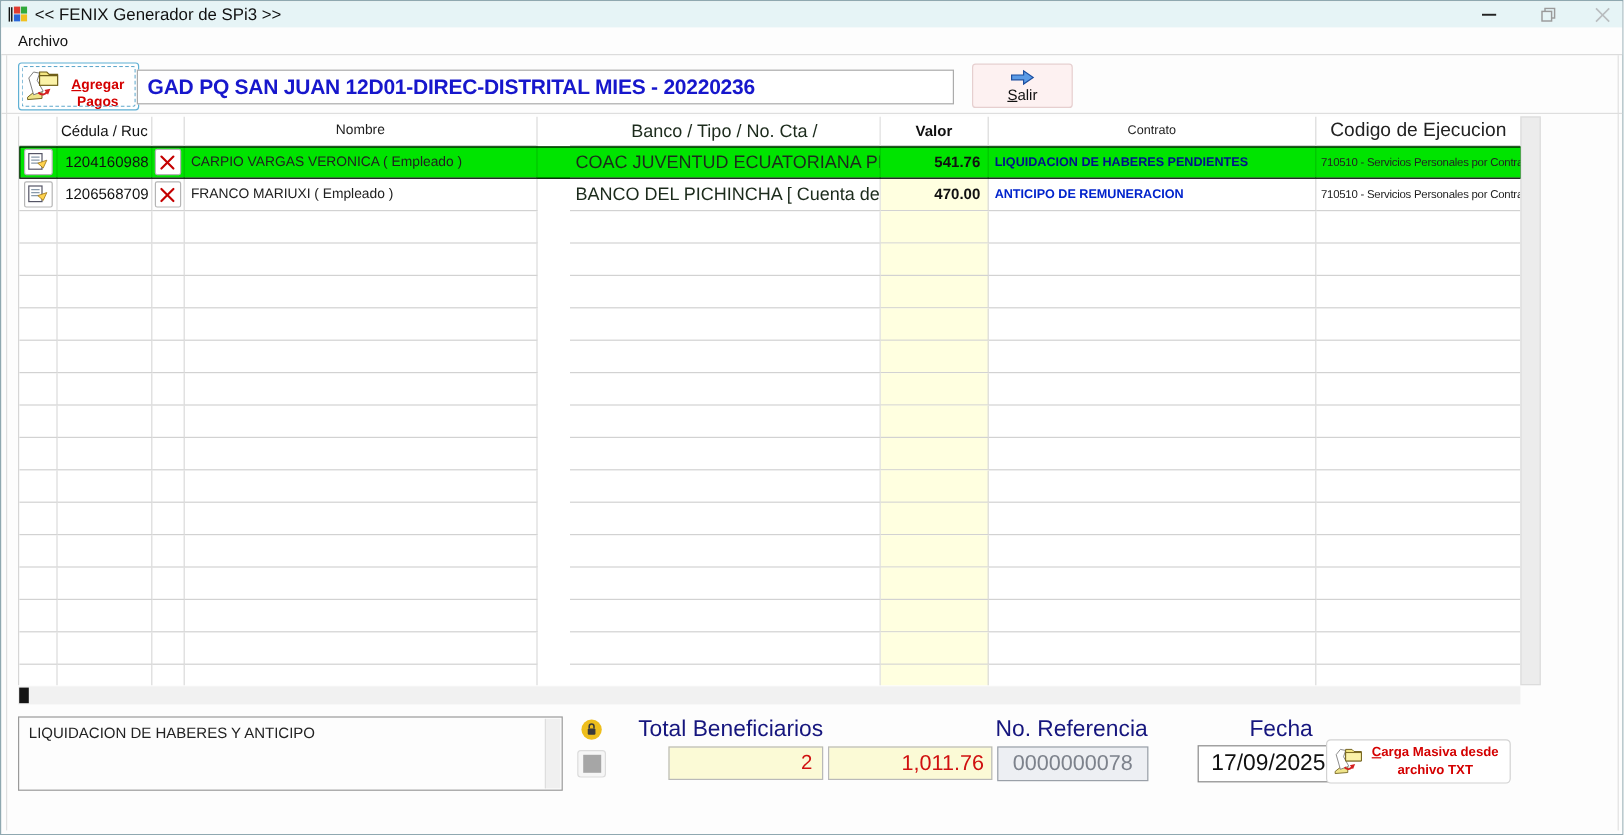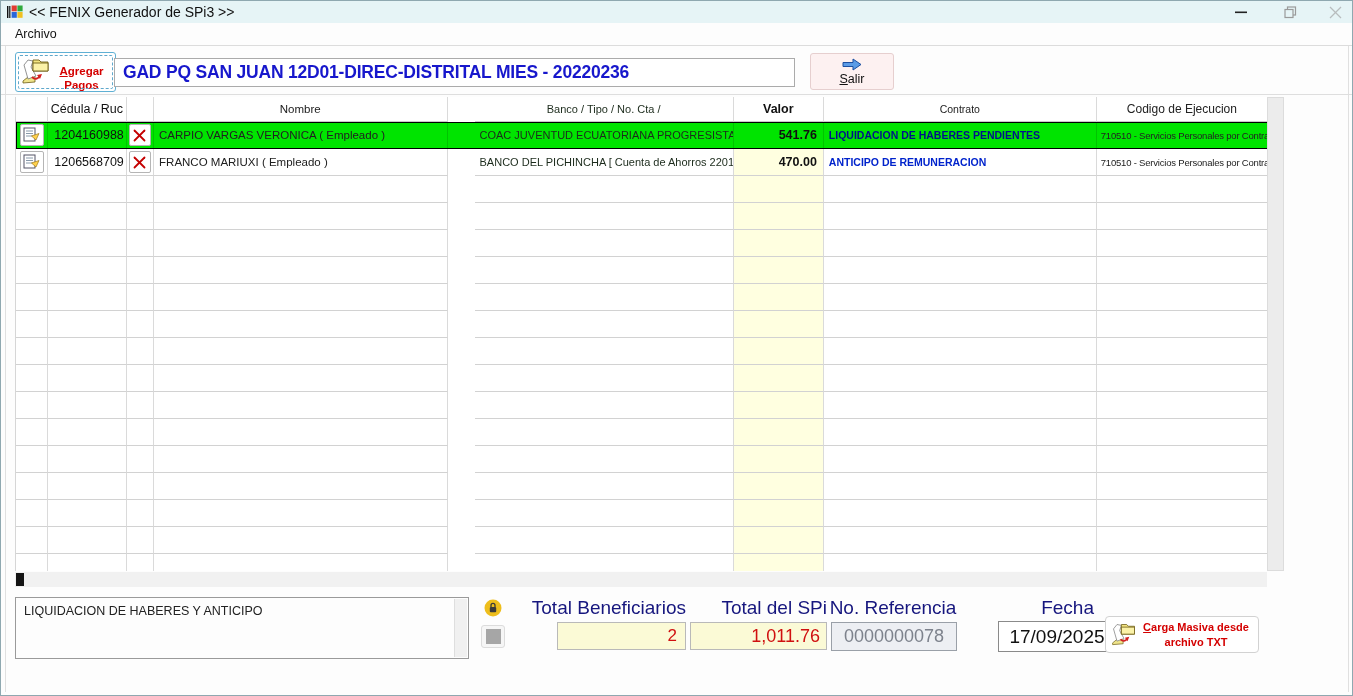--- a/index.html
+++ b/index.html
@@ -44,21 +44,21 @@
   .hdr, .row { display:flex; width:1252px; }
   .hdr { height:25px; }
   .row { height:27px; position:relative; }
   .cell { border-right:1px solid #dadada; border-bottom:1px solid #d2d2d2; height:100%;
     display:flex; align-items:center; overflow:hidden; white-space:nowrap; }
   .hcell { justify-content:center; font-size:12px; color:#222; border-bottom:1px solid #c8c8c8; }
   .c-icon { width:33px; justify-content:center; }
   .c-ced  { width:80px;  font-size:12.5px; color:#111; padding-left:6px; }
   .c-x    { width:28px;  justify-content:center; }
   .c-nom  { width:300px; font-size:11.5px; color:#202020; padding-left:5px; }
-  .c-ban  { width:265px; font-size:11px; color:#1c2b1c; padding-left:5px;margin-left:27px; }
+  .c-ban  { width:265px; font-size:15px; color:#1c2b1c; padding-left:5px;margin-left:27px; }
   .c-val  { width:92px;  font-size:12.5px; font-weight:bold; color:#111; justify-content:flex-end; padding-right:6px; background:#ffffe0; }
   .c-det  { width:279px; font-size:10.5px; font-weight:bold; padding-left:5px; }
   .c-cod  { width:175px; font-size:9.5px; color:#222; letter-spacing:-0.2px; padding-left:4px; }
   .det-1 { color:#00128b; } .det-2 { color:#0023cc; }
   .row.selected { background:#00e400; z-index:2; }
   .row.selected .cell { background:transparent; border-right-color:#00c400; }
   .row.selected:after { content:""; position:absolute; inset:0; border:1px solid #000; pointer-events:none; }
   .mini-btn { width:24px; height:22px; background:#fff; border:1px solid #b5b5b5; border-radius:2px;
     display:flex; align-items:center; justify-content:center; cursor:pointer; padding:0; }
   .x-btn { width:22px; height:22px; }
@@ -156,21 +156,21 @@
 
   <div class="grid">
     <div class="hdr">
       <div class="cell hcell c-icon"></div>
       <div class="cell hcell c-ced" style="justify-content:center;padding-left:0;">Cédula / Ruc</div>
       <div class="cell hcell c-x"></div>
       <div class="cell hcell c-nom" style="justify-content:center;padding-left:0;">Nombre</div>
       <div class="cell hcell c-ban" style="justify-content:center;padding-left:0;">Banco / Tipo / No. Cta /</div>
       <div class="cell hcell c-val" style="justify-content:center;background:#fff;font-weight:bold;padding-right:0;">Valor</div>
       <div class="cell hcell c-det" style="justify-content:center;padding-left:0;font-weight:normal;">Contrato</div>
-      <div class="cell hcell c-cod" style="justify-content:center;padding-left:0;letter-spacing:0;font-size:12px;">Codigo de Ejecucion</div>
+      <div class="cell hcell c-cod" style="justify-content:center;padding-left:0;letter-spacing:0;font-size:16px;">Codigo de Ejecucion</div>
     </div>
     <div id="grid-body">
         <div class="row selected">
           <div class="cell c-icon">
             <button class="mini-btn">
               <svg width="17" height="16" viewBox="0 0 17 16">
                 <rect x="1" y="1" width="11" height="13" fill="#fff" stroke="#556" stroke-width="1"></rect>
                 <line x1="3" y1="4" x2="10" y2="4" stroke="#8899aa"></line>
                 <line x1="3" y1="6.5" x2="10" y2="6.5" stroke="#8899aa"></line>
                 <line x1="3" y1="9" x2="10" y2="9" stroke="#8899aa"></line>
@@ -385,21 +385,20 @@
   <svg class="lock-icon" viewBox="0 0 18 18">
     <circle cx="9" cy="9" r="8.5" fill="#eebe1c"></circle>
     <rect x="5.8" y="8" width="6.4" height="5.2" rx="1" fill="#3a3a3a"></rect>
     <path d="M7 8 V6.4 a2 2 0 0 1 4 0 V8" fill="none" stroke="#3a3a3a" stroke-width="1.3"></path>
   </svg>
   <div class="gray-btn">
       <div class="sq"></div>
     </div>
 
   <div class="f-label lbl-tb">Total Beneficiarios</div>
-  <div class="f-label lbl-ts">Total del SPi</div>
   <div class="f-label lbl-nr">No. Referencia</div>
   <div class="f-label lbl-fe">Fecha</div>
 
   <div class="f-box box-tb">2</div>
   <div class="f-box box-ts">1,011.76</div>
   <div class="f-box box-nr">0000000078</div>
   <div class="f-box box-fe">17/09/2025</div>
 
   <div class="carga-btn">
     <svg width="28" height="28" viewBox="0 0 32 30">

